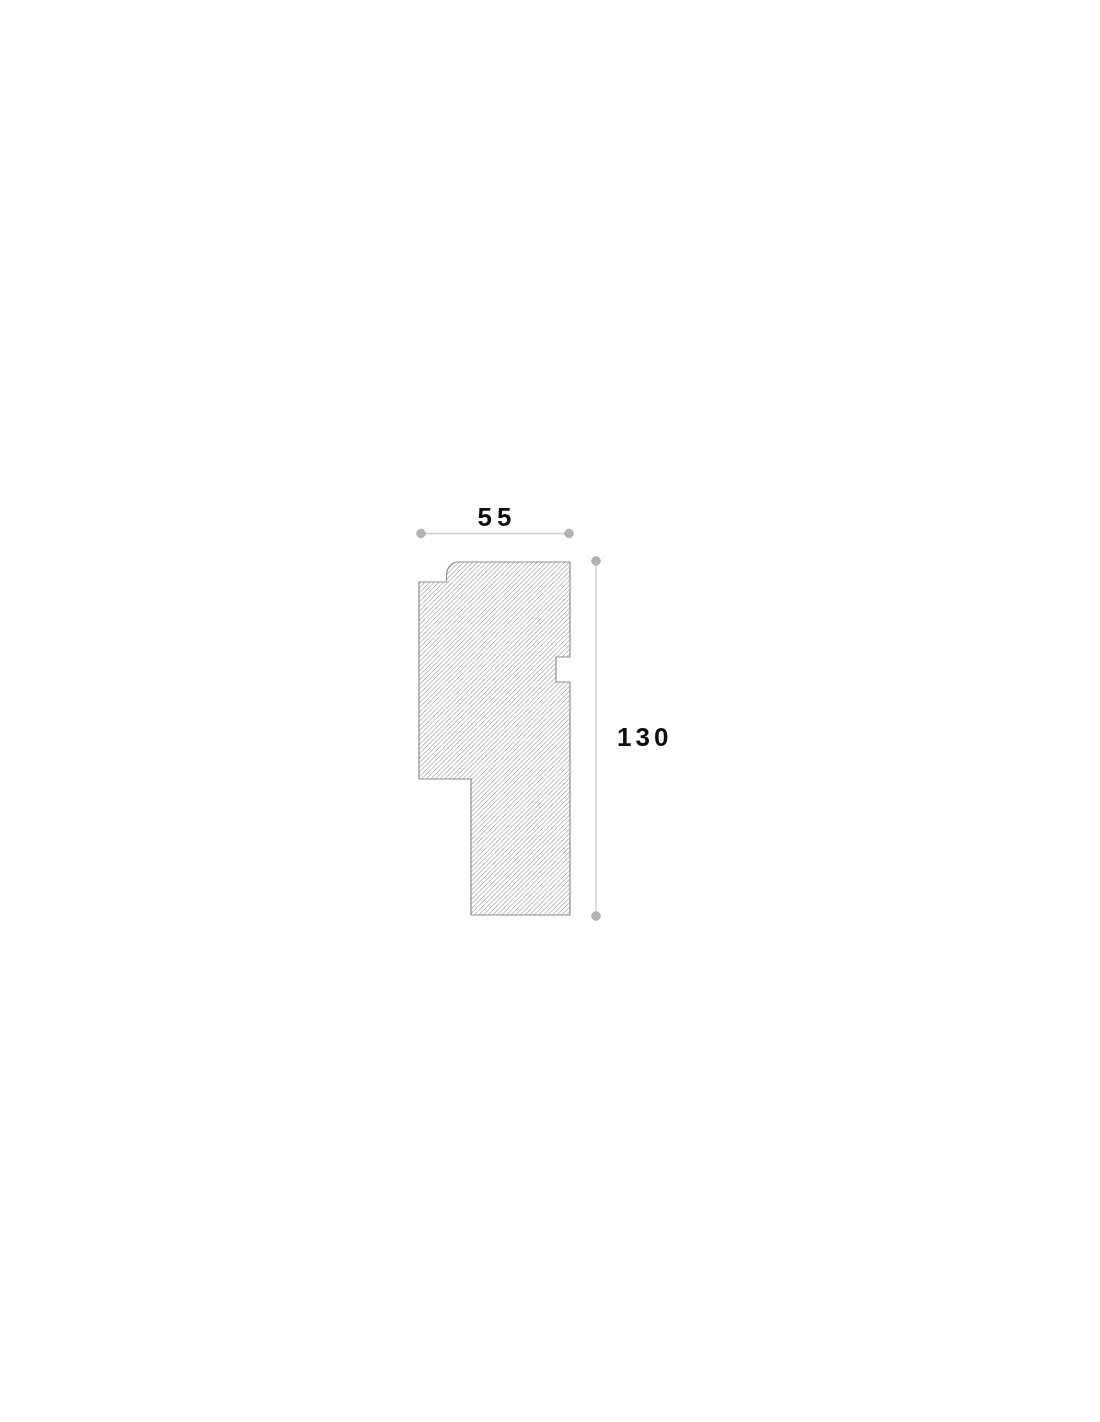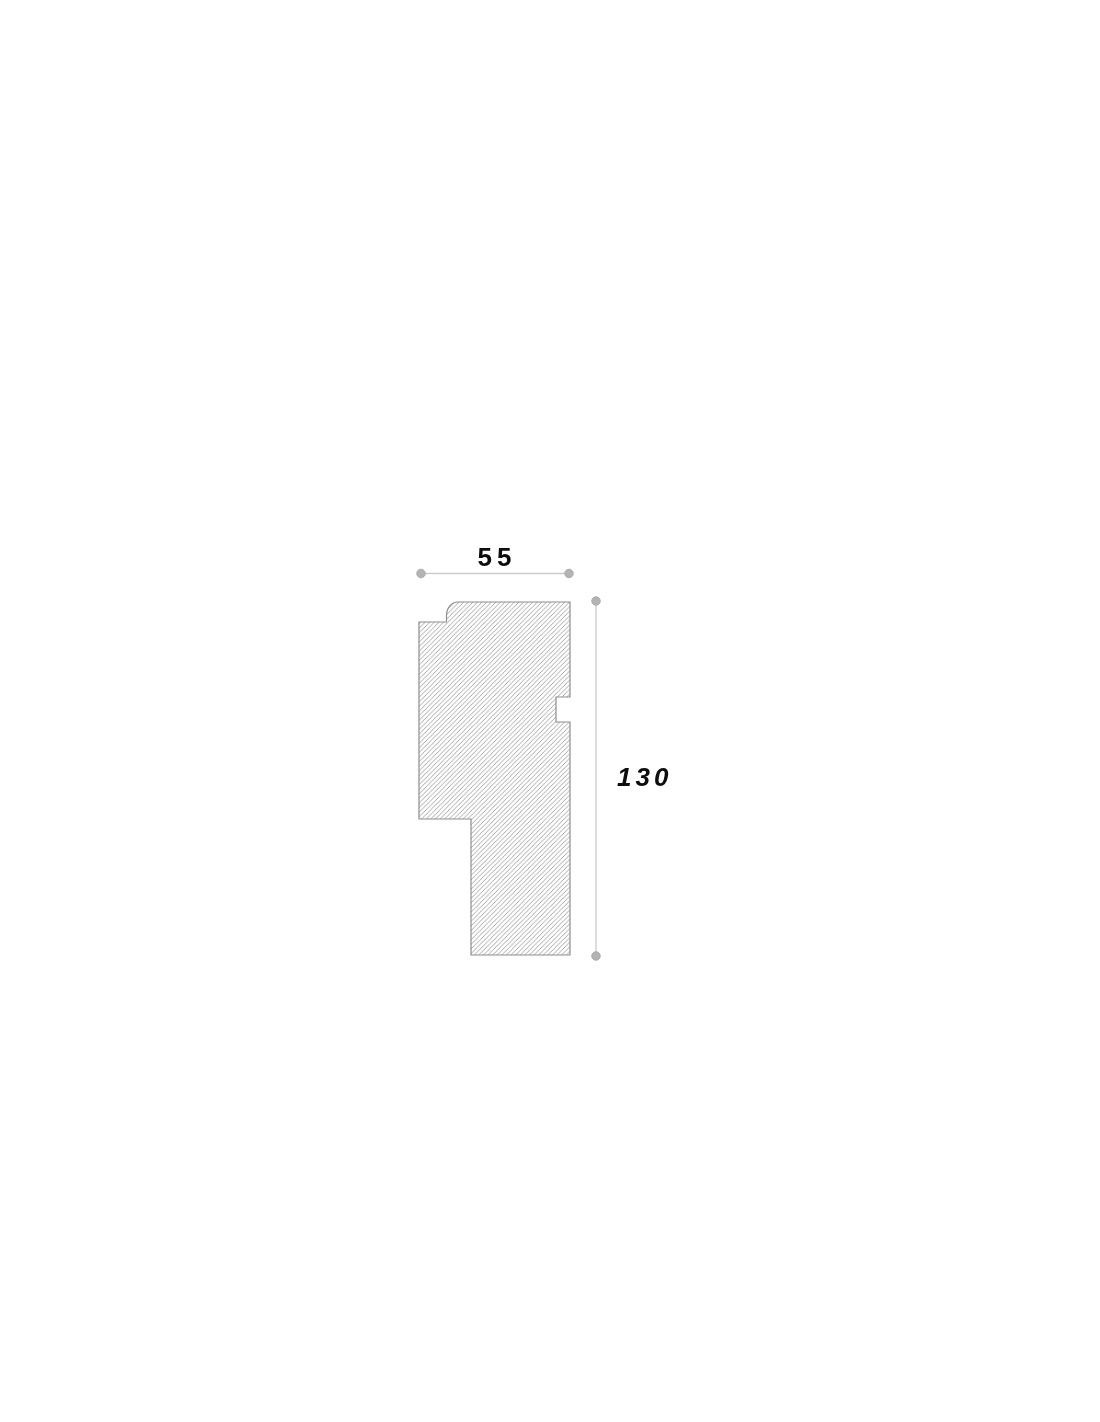--- a/index.html
+++ b/index.html
@@ -7,21 +7,20 @@
     padding: 0;
     background: #ffffff;
   }
   .page {
     position: relative;
     width: 1100px;
     height: 1014px;
     background: #ffffff;
     overflow: hidden;
     font-family: "Liberation Sans", sans-serif;
-    margin-top: 40px;
   }
   .drawing-svg {
     position: absolute;
     left: 0;
     top: 0;
     width: 1100px;
     height: 1422px;
     display: block;
   }
   .dim-label {
@@ -36,21 +35,20 @@
   .dim-label.width {
     left: 497px;
     top: 504px;
     transform: translateX(-50%);
     letter-spacing: 5px;
   }
   .dim-label.height {
     left: 617px;
     top: 724px;
     letter-spacing: 4px;
-    font-style: italic;
   }
 </style>
 </head>
 <body>
 
 <div class="page">
 
   <svg class="drawing-svg" viewBox="0 0 1100 1422" xmlns="http://www.w3.org/2000/svg">
     <defs>
       <pattern id="hatch" width="4.6" height="4.6" patternUnits="userSpaceOnUse">

